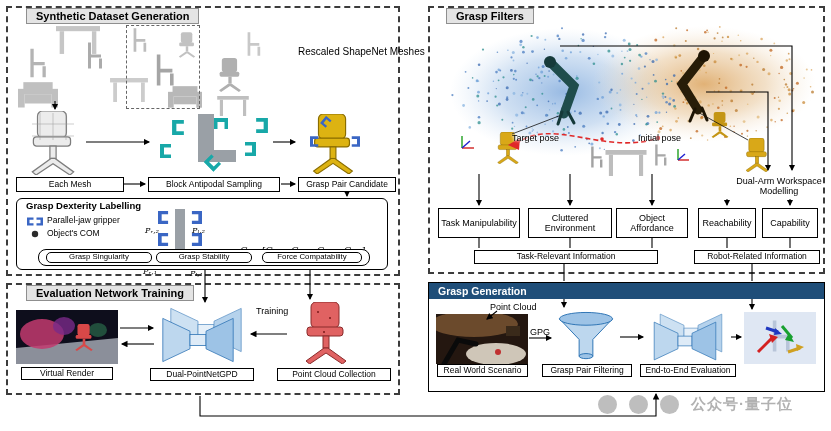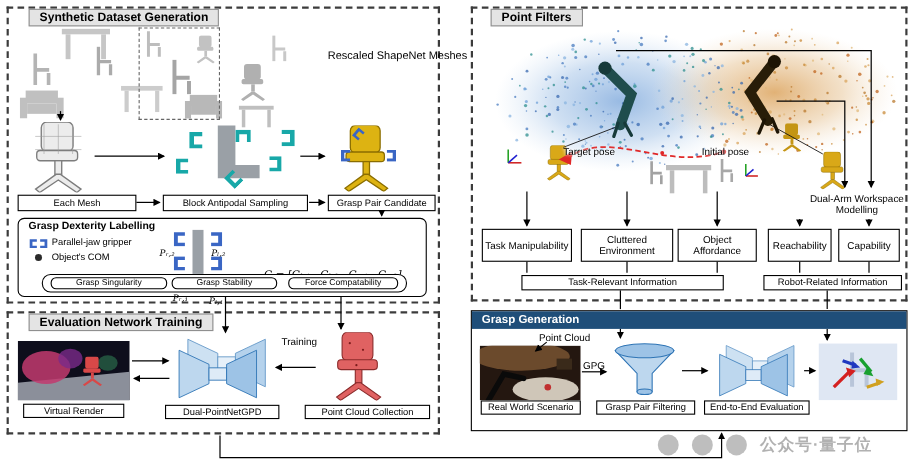--- a/index.html
+++ b/index.html
@@ -158,21 +158,21 @@
           <use href="#sym-grip" x="0" y="0" width="11" height="13"></use>
         </g>
       <use href="#sym-grip" x="20" y="27" width="11" height="13"></use>
       <g transform="translate(64,27) scale(-1,1)">
           <use href="#sym-grip" x="0" y="0" width="11" height="13"></use>
         </g>
     </g>
   </svg>
   <span class="txt t8 math" style="left:145px;top:202px">Pᵣ,₂</span>
   <span class="txt t8 math" style="left:192px;top:202px">Pₗ,₂</span>
-  <span class="txt t8 math" style="left:157px;top:243px">Pᵣ,₁</span>
+  <span class="txt t8 math" style="left:143px;top:243px">Pᵣ,₁</span>
   <span class="txt t8 math" style="left:190px;top:245px">Pₗ,₁</span>
   <span class="txt math" style="left:240px;top:221px;font-size:9.5px">G = [Gₗ,₁ , Gₗ,₂ , Gᵣ,₁ , Gᵣ,₂]</span>
 
   <div class="abs" style="left:38px;top:249px;width:332px;height:17px;border:1px solid #000;border-radius:8px;z-index:3;background:#fff"></div>
   <div class="lbox rbox" style="left:46px;top:252px;width:106px;height:11px;font-size:7.8px;z-index:4">Grasp Singularity</div>
   <div class="lbox rbox" style="left:156px;top:252px;width:96px;height:11px;font-size:7.8px;z-index:4">Grasp Stability</div>
   <div class="lbox rbox" style="left:262px;top:252px;width:100px;height:11px;font-size:7.8px;z-index:4">Force Compatability</div>
 
   <div class="dashed-panel" style="left:6px;top:283px;width:394px;height:112px"></div>
   <div class="panel-title" style="left:26px;top:285px">Evaluation Network Training</div>
@@ -199,21 +199,21 @@
 
   <svg class="abs" style="left:288px;top:302px;z-index:2" width="78" height="64" viewBox="0 0 78 64">
     <use href="#sym-ochair" x="12" y="0" width="52" height="62" fill="#e06262" stroke="#8a2a2a" stroke-width="0.5"></use>
     <circle cx="30" cy="10" r="1" fill="#7a1a1a"></circle>
       <circle cx="42" cy="16" r="1" fill="#7a1a1a"></circle>
       <circle cx="36" cy="30" r="1" fill="#7a1a1a"></circle>
   </svg>
   <div class="lbox" style="left:277px;top:368px;width:114px;height:13px">Point Cloud Collection</div>
 
   <div class="dashed-panel" style="left:428px;top:6px;width:397px;height:268px"></div>
-  <div class="panel-title" style="left:446px;top:8px">Point Filters</div>
+  <div class="panel-title" style="left:446px;top:8px">Grasp Filters</div>
 
   <svg class="abs" style="left:452px;top:24px;z-index:2" width="366" height="150" viewBox="0 0 366 150">
     <defs>
       <radialGradient id="gB" cx="50%" cy="50%" r="50%">
         <stop offset="0%" stop-color="#86aede" stop-opacity="0.85"></stop>
         <stop offset="55%" stop-color="#a8c6e8" stop-opacity="0.55"></stop>
         <stop offset="100%" stop-color="#cfe0f2" stop-opacity="0"></stop>
       </radialGradient>
       <radialGradient id="gO" cx="50%" cy="50%" r="50%">
         <stop offset="0%" stop-color="#dca45e" stop-opacity="0.85"></stop>

